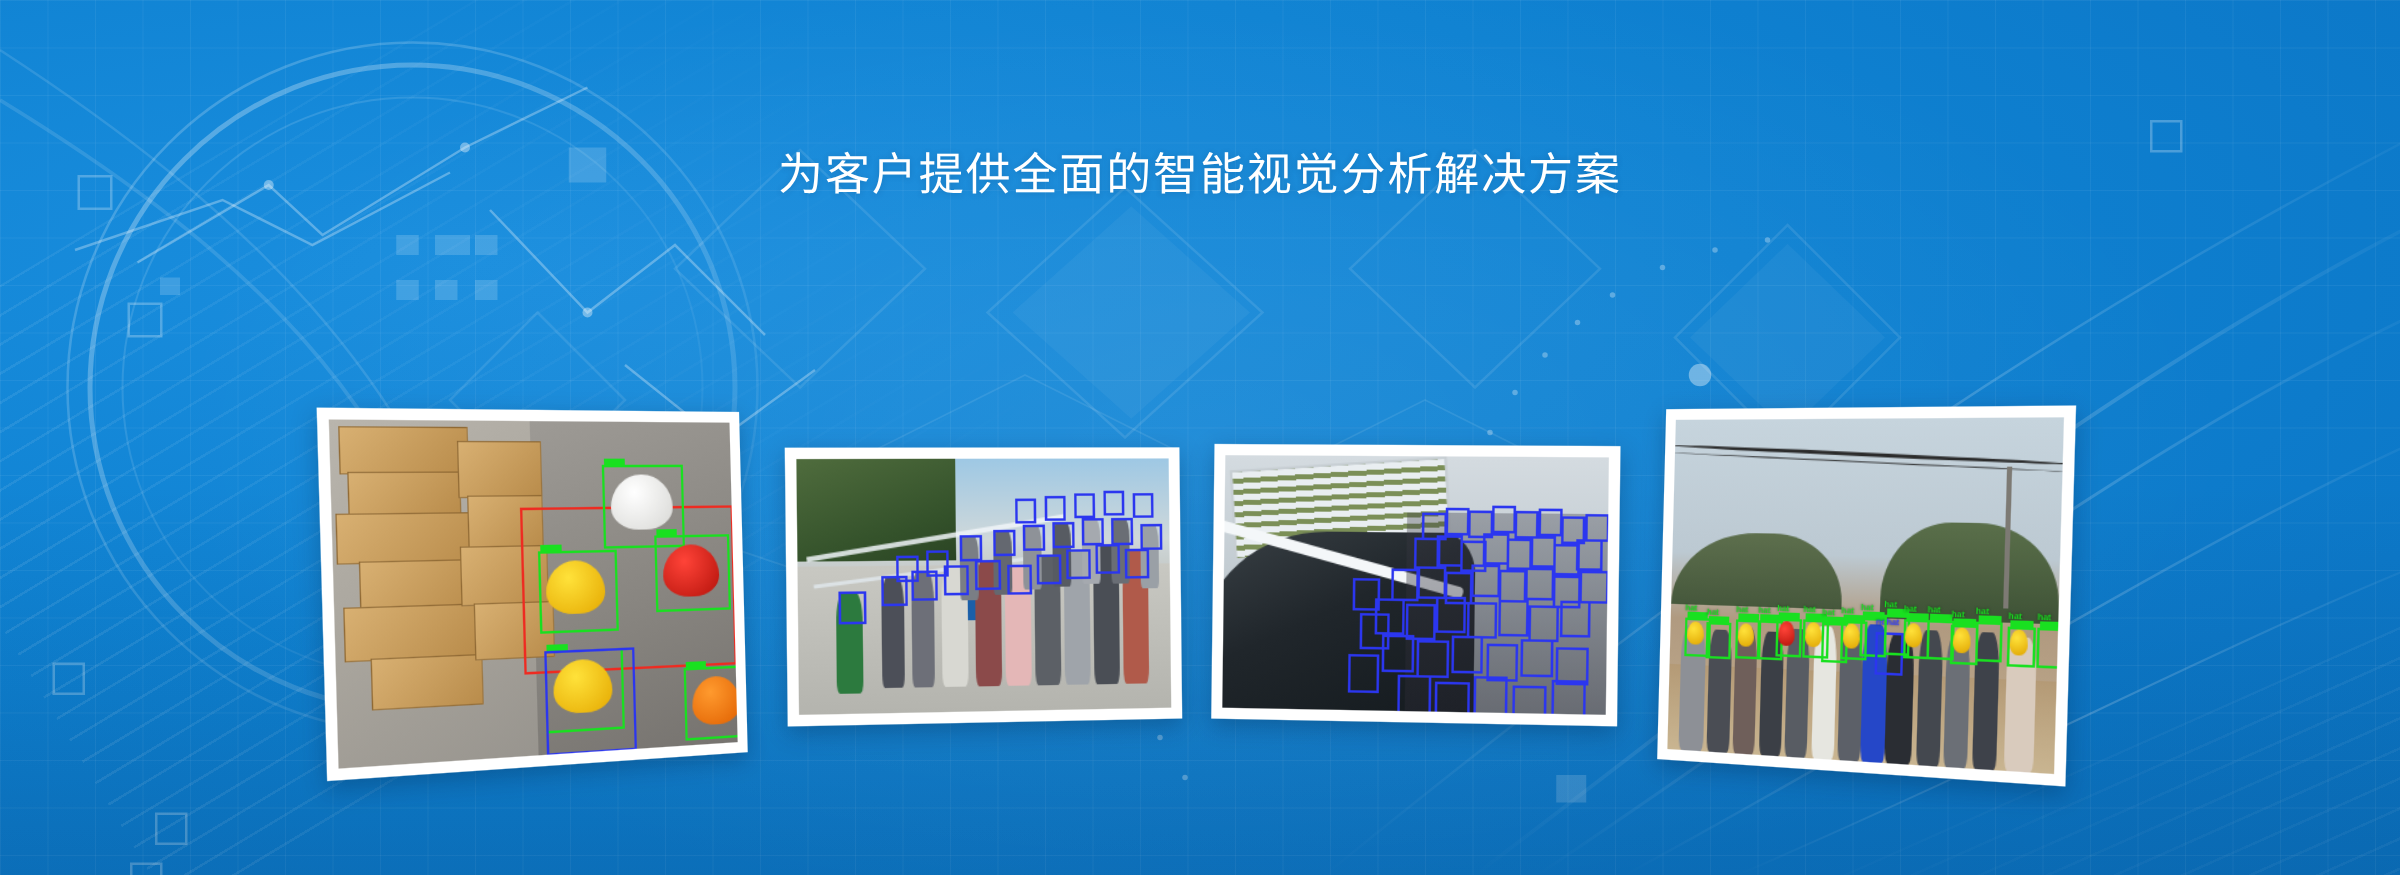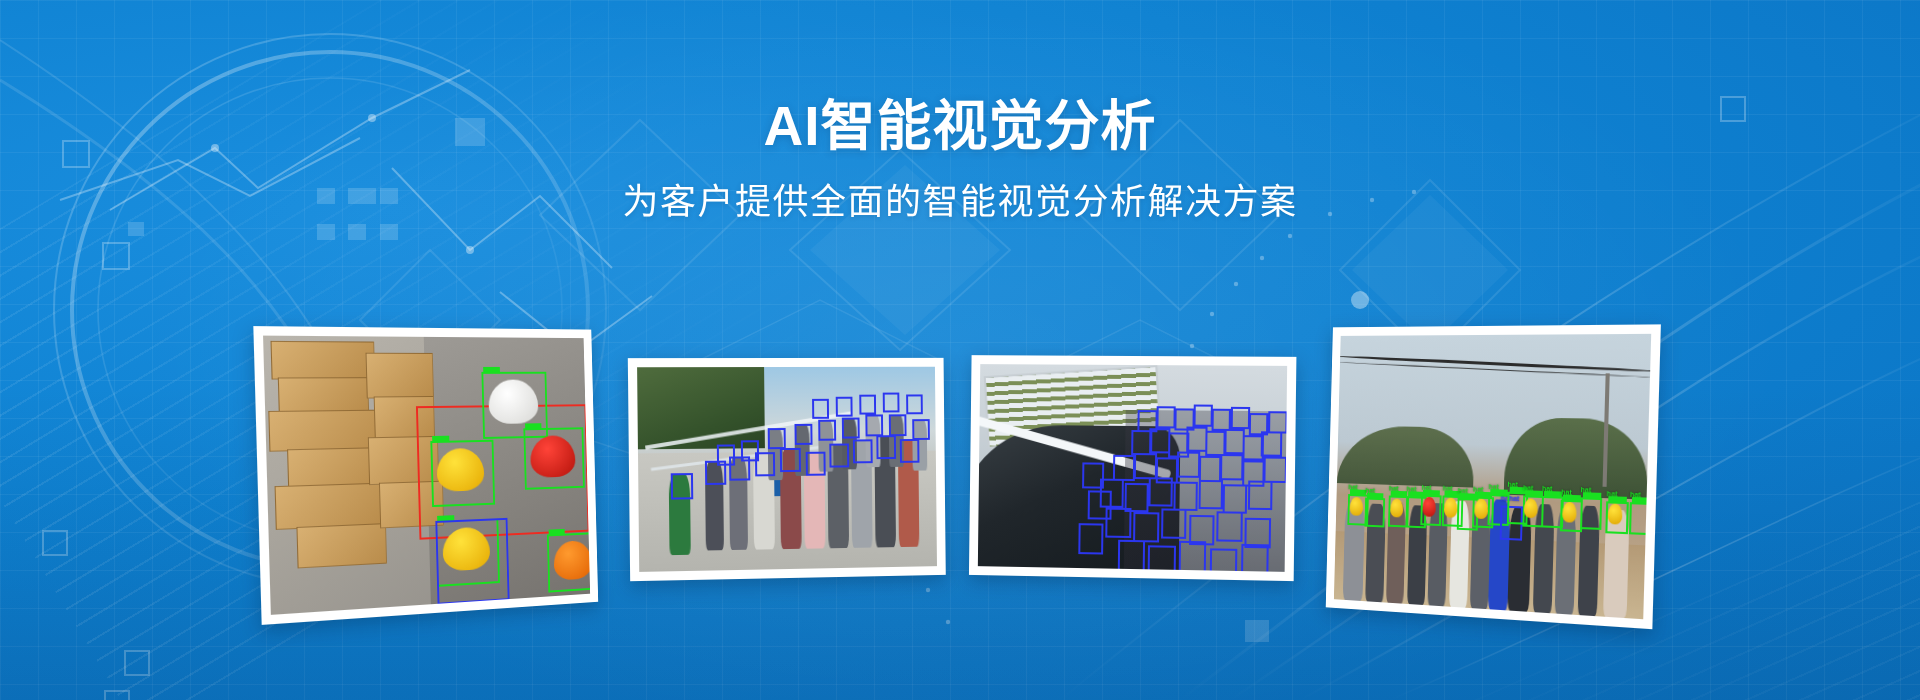--- a/index.html
+++ b/index.html
@@ -327,21 +327,20 @@
   <div class="sq filled" style="left:317px; top:188px; width:18px; height:16px;"></div>
   <div class="sq filled" style="left:348px; top:188px; width:28px; height:16px;"></div>
   <div class="sq filled" style="left:380px; top:188px; width:18px; height:16px;"></div>
   <div class="sq filled" style="left:317px; top:224px; width:18px; height:16px;"></div>
   <div class="sq filled" style="left:348px; top:224px; width:18px; height:16px;"></div>
   <div class="sq filled" style="left:380px; top:224px; width:18px; height:16px;"></div>
   <div class="sq filled" style="left:1245px; top:620px; width:24px; height:22px;"></div>
   <div class="sq outline" style="left:1720px; top:96px; width:22px; height:22px;"></div>
 
   <div class="text-block">
-    <h1 class="title">AI智能视觉分析</h1>
     <p class="subtitle">为客户提供全面的智能视觉分析解决方案</p>
   </div>
 
   <div class="strip">
 
     <div class="photo" id="photo-1">
       <div class="inner">
         <div class="scene s1">
           <div class="floor"></div>
 

